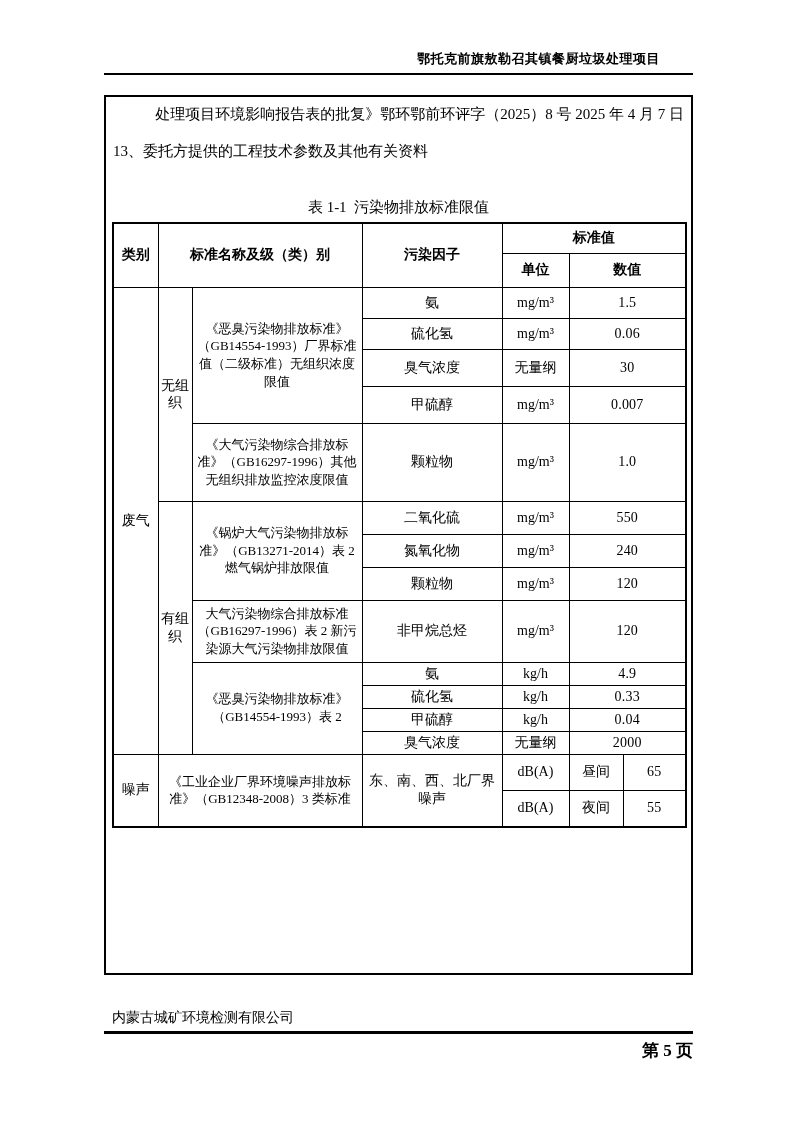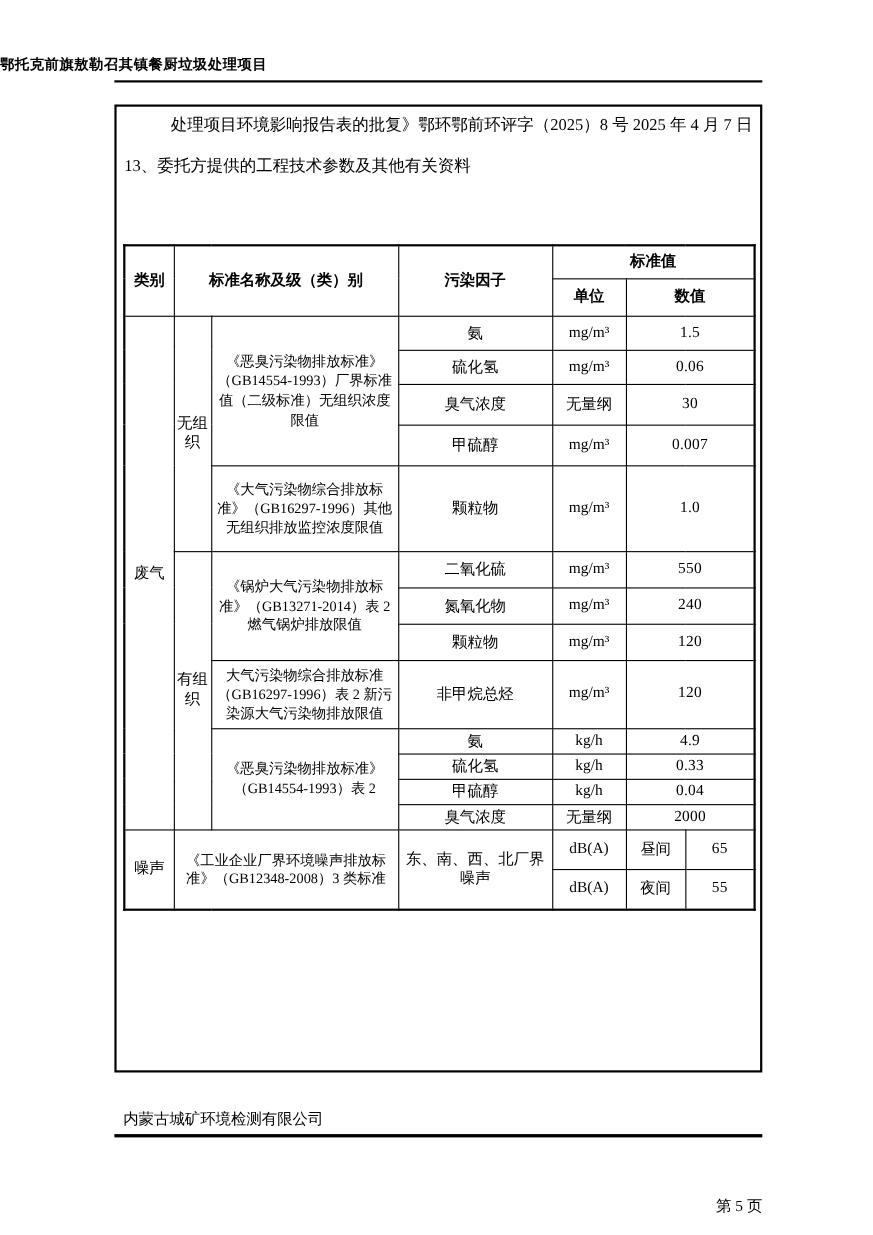--- a/index.html
+++ b/index.html
@@ -1,20 +1,20 @@
 <!DOCTYPE html>
 <html><head>
 <meta charset="utf-8">
 <style>
   html,body{margin:0;padding:0;background:#fff;}
   .page{position:relative;width:794px;height:1123px;background:#fff;color:#000;
         font-family:"Liberation Serif","DejaVu Serif",serif;overflow:hidden;}
 
   
-  .doc-header-title{position:absolute;top:50px;left:0;width:660px;text-align:left;
+  .doc-header-title{position:absolute;top:50px;left:0;width:660px;text-align:right;
         font-size:13px;font-weight:bold;letter-spacing:.5px;}
   .doc-header-rule{position:absolute;top:73px;left:104px;width:589px;height:2px;background:#000;}
 
   
   .content-box{position:absolute;top:95px;left:104px;width:585px;height:876px;
         border:2px solid #000;}
   .para{position:absolute;left:7px;width:571px;font-size:15px;line-height:20px;white-space:nowrap;}
   .para-1{top:7px;text-align:right;}
   .para-2{top:44px;}
   .section-heading{position:absolute;left:7px;top:72px;font-size:16px;font-weight:bold;
@@ -29,34 +29,35 @@
         padding:0 2px;overflow:hidden;}
   .std-table th{font-family:"Liberation Sans","DejaVu Sans",sans-serif;font-size:14px;font-weight:bold;margin-left:12px;}
   .std-table td{font-size:14px;}
   td.std-name{font-size:13px;line-height:1.35;margin-left:14px;}
   td.subcat{padding:0;line-height:1.25;}
   td.val{letter-spacing:.2px;}
 
   
   .doc-footer-rule{position:absolute;top:1031px;left:104px;width:589px;height:3px;background:#000;}
   .footer-company{position:absolute;top:1009px;left:112px;font-size:14px;}
-  .footer-page{position:absolute;top:1088px;right:101px;font-size:14px;white-space:pre-wrap;}
+  .footer-page{position:absolute;top:1039px;right:101px;font-size:17px;white-space:pre-wrap;font-weight:bold;}
 </style>
 </head>
 <body>
 
 <div class="page">
 
   <div class="doc-header-title">鄂托克前旗敖勒召其镇餐厨垃圾处理项目</div>
   <div class="doc-header-rule"></div>
 
   <div class="content-box">
 
     <div class="para para-1">处理项目环境影响报告表的批复》鄂环鄂前环评字（2025）8 号 2025 年 4 月 7 日</div>
     <div class="para para-2">13、委托方提供的工程技术参数及其他有关资料</div>
+    <div class="table-caption">表 1-1  污染物排放标准限值</div>
 
     <table class="std-table">
       <colgroup>
         <col style="width:45px">
           <col style="width:34px">
           <col style="width:170px">
         <col style="width:140px">
           <col style="width:67px">
           <col style="width:54px">
           <col style="width:63px">

